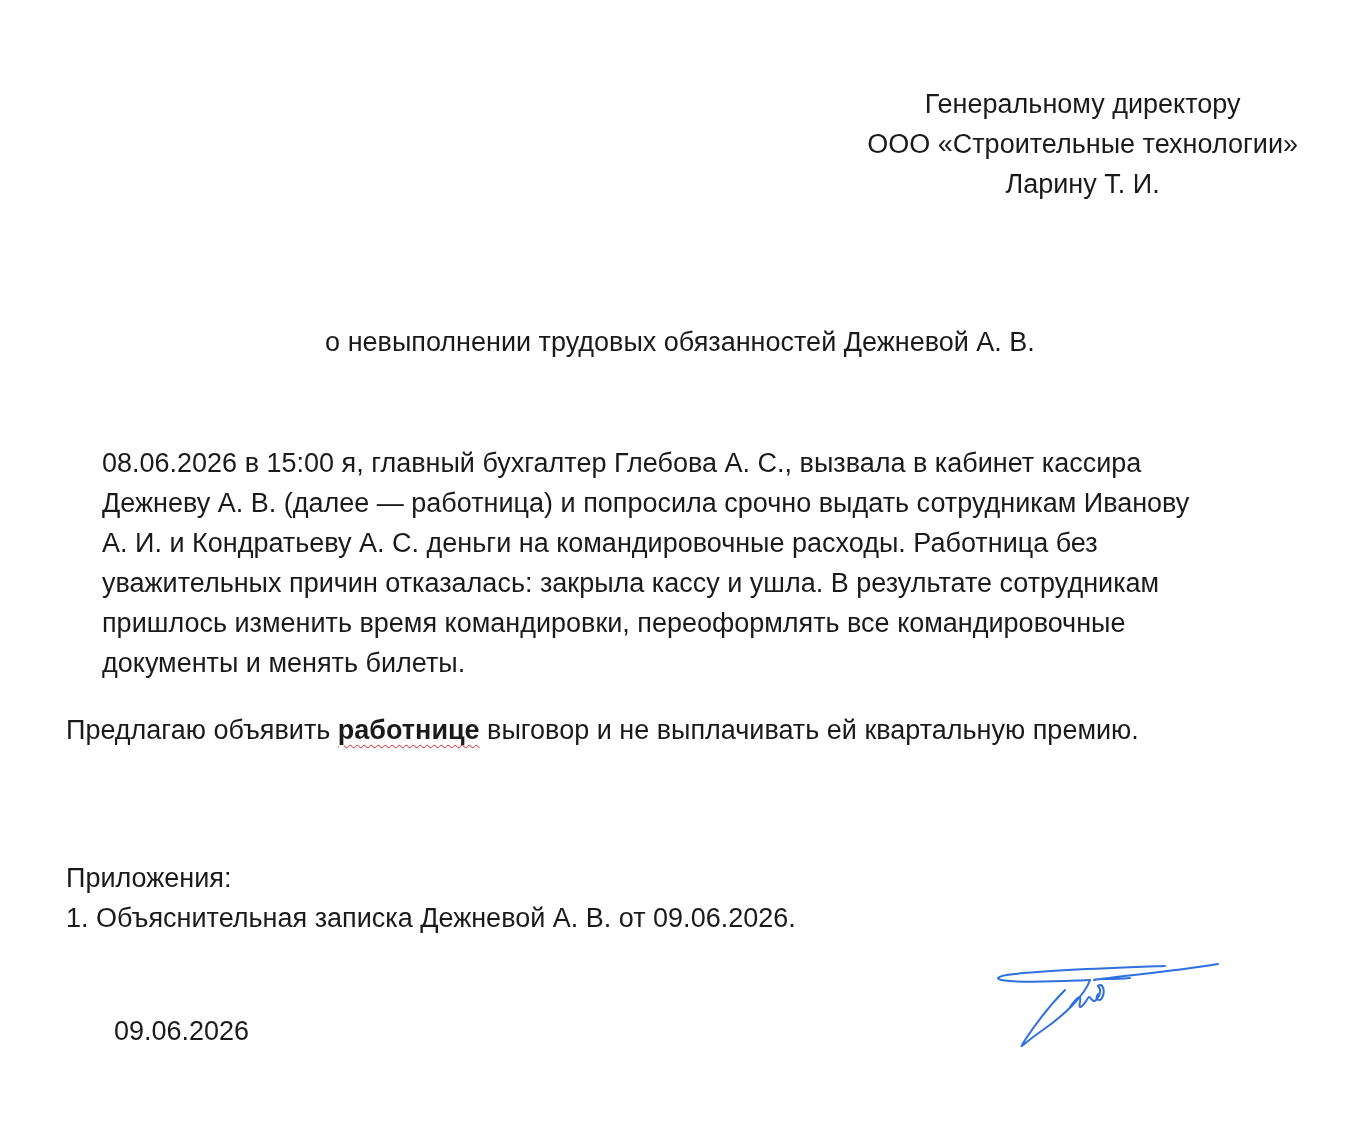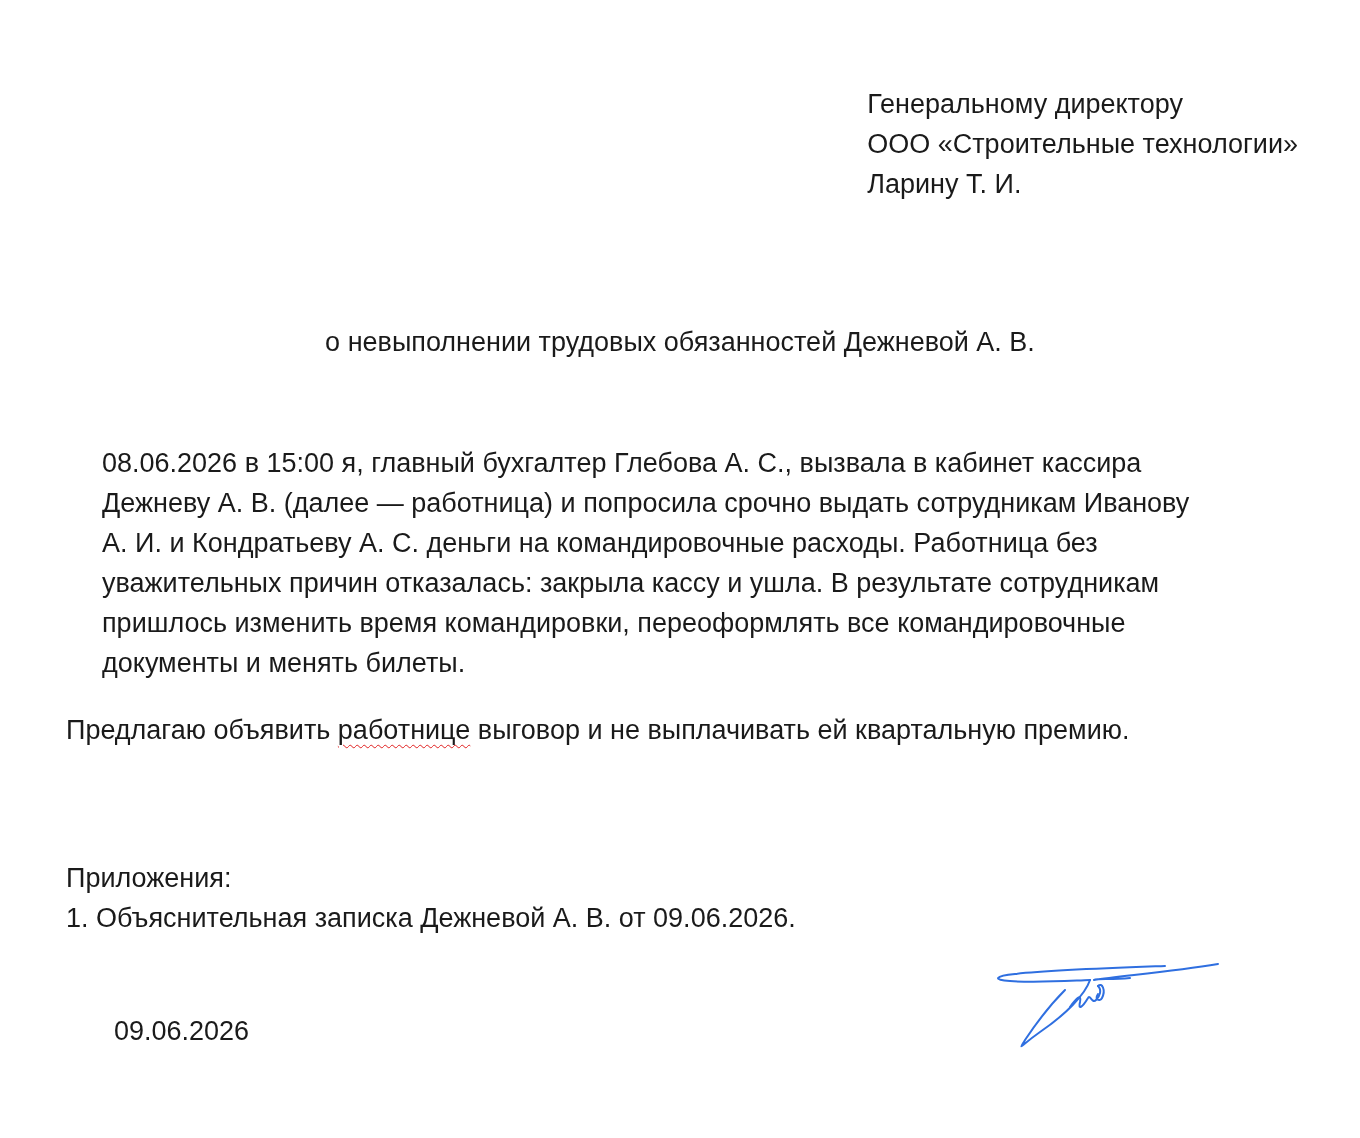--- a/index.html
+++ b/index.html
@@ -13,21 +13,21 @@
       position: relative;
       overflow: hidden;
       font-family: "Liberation Sans", sans-serif;
       color: #1a1a1a;
       font-size: 27px;
     }
     .addressee {
       position: absolute;
       right: 62px;
       top: 84px;
-      text-align: left;
+      text-align: center;
       line-height: 40px;
     }
     .addressee div { white-space: nowrap; }
     .title-block {
       position: absolute;
       left: 0;
       width: 1360px;
       top: 322px;
       text-align: center;
       line-height: 40px;
@@ -45,20 +45,21 @@
       position: absolute;
       left: 66px;
       top: 710px;
       line-height: 40px;
       white-space: nowrap;
     }
     .spell {
       text-decoration: underline wavy #e02020;
       text-decoration-thickness: 1px;
       text-underline-offset: 5px;
+      font-weight: bold;
     }
     .attachments {
       position: absolute;
       left: 66px;
       top: 858px;
       line-height: 40px;
     }
     .attachments div { white-space: nowrap; }
     .date {
       position: absolute;

